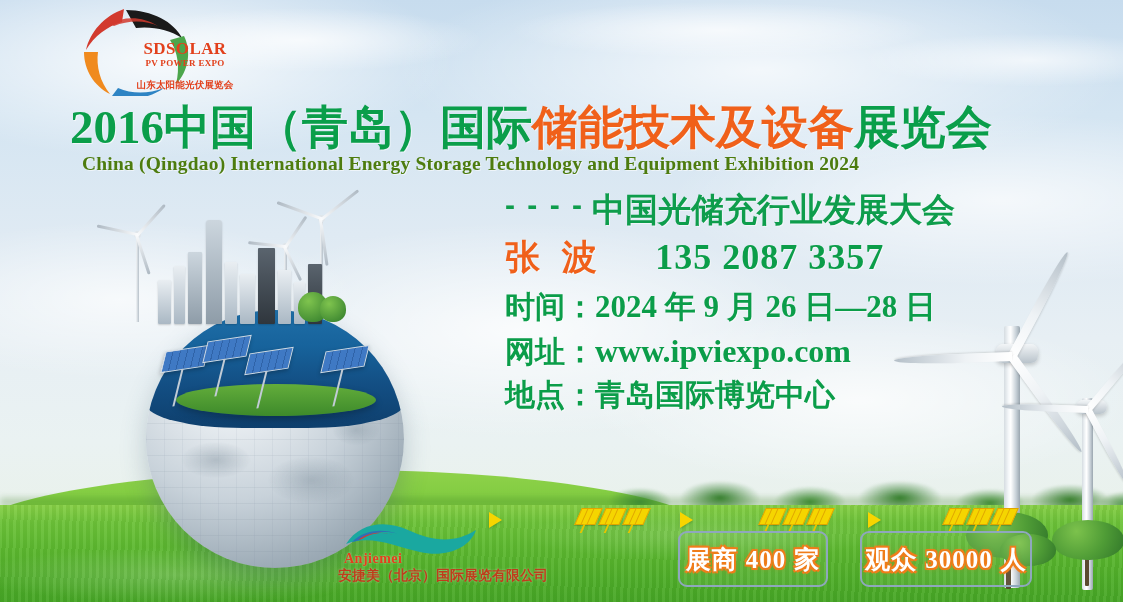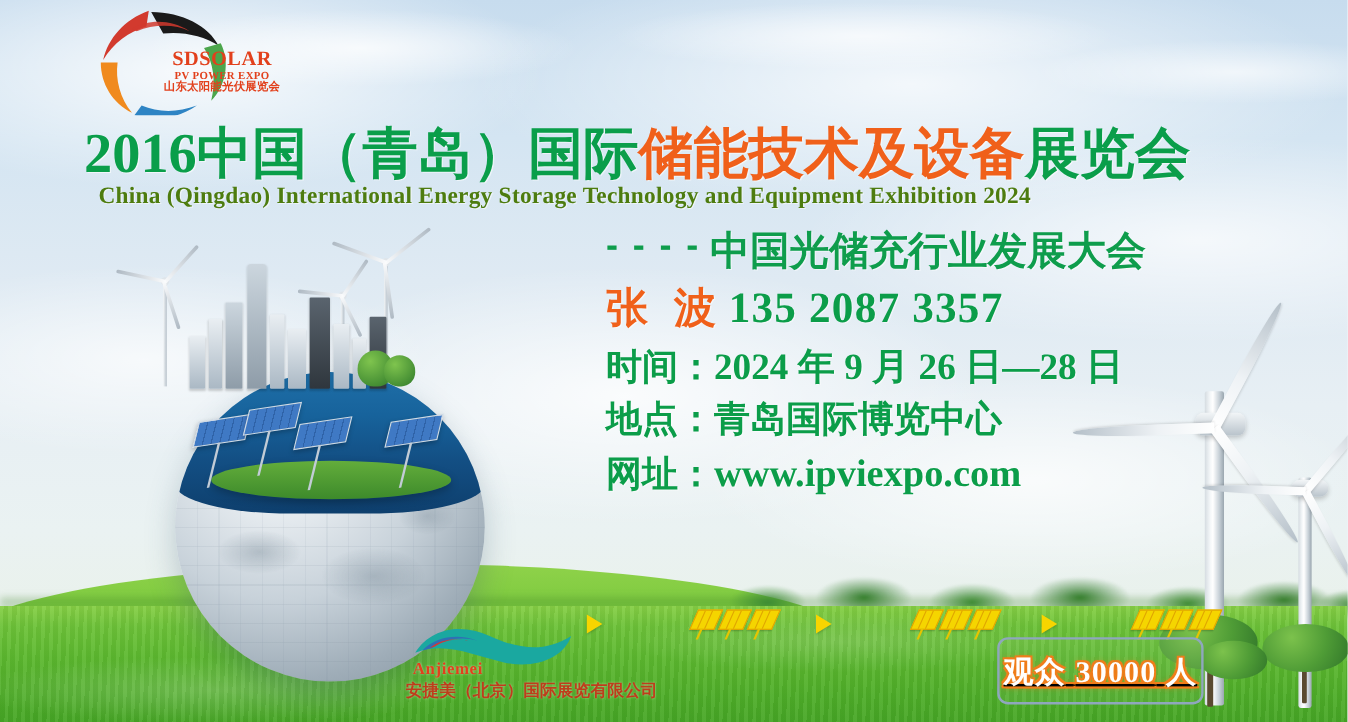--- a/index.html
+++ b/index.html
@@ -68,21 +68,21 @@
   }
 
   
   .logo{position:absolute;left:48px;top:4px;width:195px;height:92px;}
   .logo-text{
     position:absolute;left:82px;top:36px;width:110px;text-align:center;
     line-height:1;color:#e2401c;
   }
   .logo-main{font-size:17px;font-weight:bold;letter-spacing:.4px;font-family:"Liberation Serif",serif;color:#e2401c;}
   .logo-sub{font-size:9px;font-weight:bold;letter-spacing:.3px;margin-top:2px;color:#e2401c;font-family:"Liberation Serif",serif;}
-  .logo-cn{font-size:9.5px;font-weight:bold;letter-spacing:.2px;margin-top:0;color:#e2401c;}
+  .logo-cn{font-size:9.5px;font-weight:bold;letter-spacing:.2px;margin-top:12px;color:#e2401c;}
 
   
   .title-row{
     position:absolute;left:70px;top:104px;width:990px;
     white-space:nowrap;line-height:1;
   }
   .t-year{
     font-family:"Liberation Serif",serif;font-weight:bold;font-size:47px;color:#0a9e4a;
     text-shadow:1px 1px 0 rgba(255,255,255,.6);
   }
@@ -104,21 +104,21 @@
   .dashes{
     display:inline-block;color:#0e9d4c;font-weight:bold;font-size:30px;
     letter-spacing:2px;vertical-align:6px;margin-right:8px;
     font-family:"Liberation Sans",sans-serif;
   }
   .l-conf{font-size:33px;font-weight:bold;color:#0e9d4c;letter-spacing:0px;
     text-shadow:1px 1px 0 rgba(255,255,255,.5);}
   .l-name{font-size:35px;font-weight:bold;color:#f0601a;letter-spacing:6px;
     text-shadow:1px 1px 0 rgba(255,255,255,.5);}
   .l-phone{font-family:"Liberation Serif",serif;font-size:36px;font-weight:bold;color:#0b9d49;
-    letter-spacing:1px;text-shadow:1px 1px 0 rgba(255,255,255,.5);}
+    letter-spacing:1px;text-shadow:1px 1px 0 rgba(255,255,255,.5);margin-left:48px;}
   .l-lbl{font-size:30px;font-weight:bold;color:#0b9d49;letter-spacing:0px;
     text-shadow:1px 1px 0 rgba(255,255,255,.5);}
   .l-val{font-size:30px;font-weight:bold;color:#0b9d49;
     text-shadow:1px 1px 0 rgba(255,255,255,.5);}
   .l-val.serif{font-family:"Liberation Serif",serif;font-size:31px;}
   .l-url{font-family:"Liberation Serif",serif;font-size:32px;font-weight:bold;color:#0b9d49;
     text-shadow:1px 1px 0 rgba(255,255,255,.5);}
 
   
   .globe-wrap{position:absolute;left:88px;top:190px;width:370px;height:300px;}
@@ -353,24 +353,24 @@
       <span class="dashes">- - - -</span><span class="l-conf">中国光储充行业发展大会</span>
     </div>
     <div class="line" style="margin-bottom:16px;">
       <span class="l-name">张 波</span>
       <span class="l-phone">135 2087 3357</span>
     </div>
     <div class="line">
       <span class="l-lbl">时间：</span><span class="l-val serif">2024 年 9 月 26 日—28 日</span>
     </div>
     <div class="line">
+      <span class="l-lbl">网址：</span><span class="l-url">www.ipviexpo.com</span>
+    </div>
+    <div class="line">
       <span class="l-lbl">地点：</span><span class="l-val">青岛国际博览中心</span>
-    </div>
-    <div class="line">
-      <span class="l-lbl">网址：</span><span class="l-url">www.ipviexpo.com</span>
     </div>
   </div>
 
   <div class="arrow" style="left:489px;top:512px;"></div>
   <div class="solarcluster" style="left:578px;top:506px;">
     <div class="spanel" style="left:0;top:2px;">
         <i></i>
         <i class="b"></i>
       </div>
     <div class="spanel" style="left:24px;top:2px;">
@@ -406,21 +406,26 @@
     <div class="spanel" style="left:24px;top:2px;">
         <i></i>
         <i class="b"></i>
       </div>
     <div class="spanel" style="left:48px;top:2px;">
         <i></i>
         <i class="b"></i>
       </div>
   </div>
 
-  <div class="badge" style="left:831px;top:531px;width:168px;text-decoration:underline;">
+  <div class="badge" style="left:678px;top:531px;width:146px;">
+    <span class="badge-text">
+      <span>展商</span>&nbsp;<span class="num">400</span>&nbsp;<span>家</span>
+    </span>
+  </div>
+  <div class="badge" style="left:860px;top:531px;width:168px;">
     <span class="badge-text">
       <span>观众</span>&nbsp;<span class="num">30000</span>&nbsp;<span>人</span>
     </span>
   </div>
 
   <div class="aj">
     <svg class="aj-wave" viewBox="0 0 138 40">
       <path d="M4,26 C18,4 44,2 66,12 C90,23 112,26 134,12 C128,30 104,40 78,34 C52,28 28,16 4,26 Z" fill="#1aa8a0"></path>
       <path d="M10,24 C22,12 40,10 56,16 C44,12 28,14 18,22 Z" fill="#2f6fb5"></path>
       <path d="M16,22 C26,14 40,13 52,17 C42,13 28,15 20,21 Z" fill="#cf3b36"></path>

